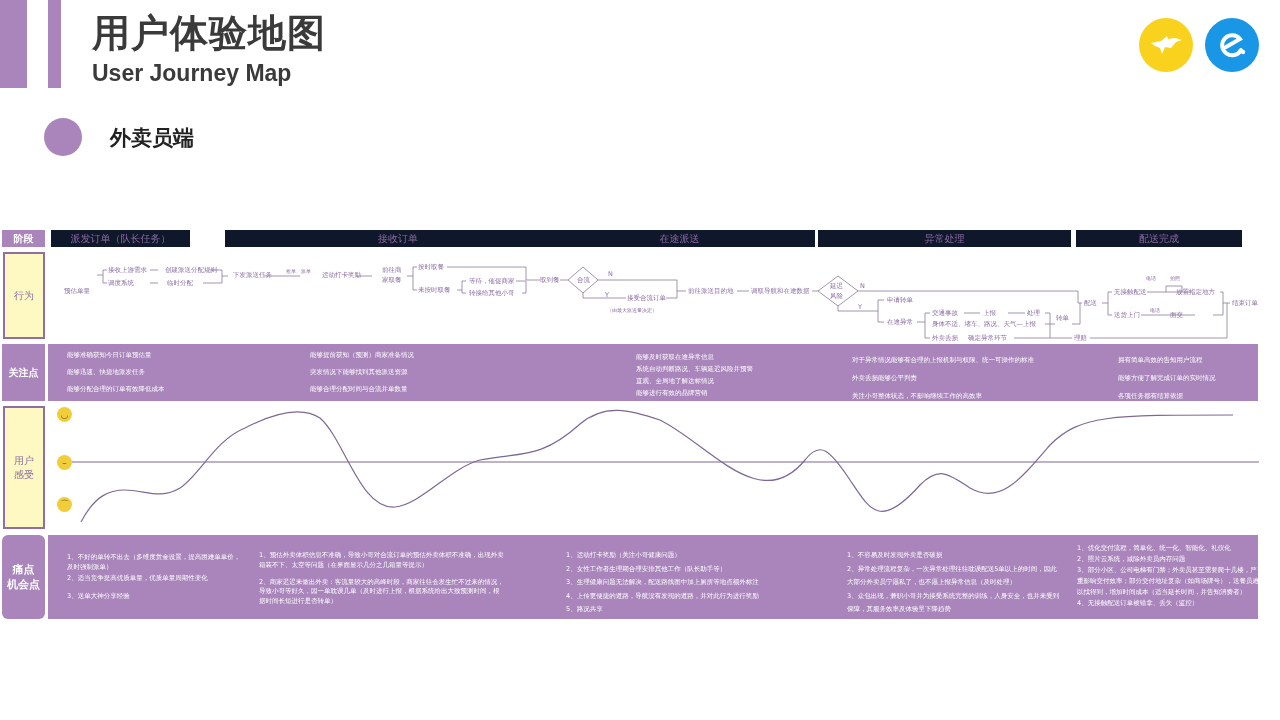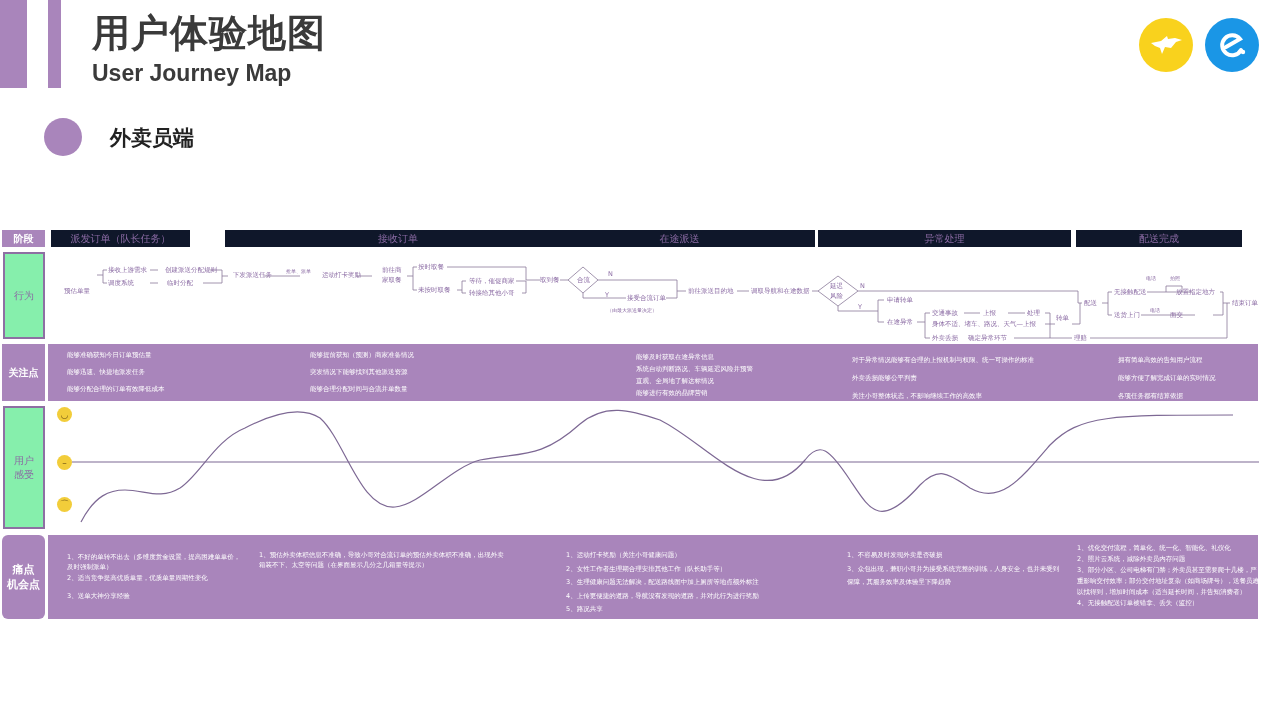--- a/index.html
+++ b/index.html
@@ -10,21 +10,21 @@
   .title-en { position: absolute; left: 92px; top: 60px; font-size: 23px; font-weight: bold; color: #3a3a3a; font-family: "Liberation Sans", sans-serif; }
   .logo { position: absolute; top: 18px; width: 54px; height: 54px; border-radius: 50%; display: flex; align-items: center; justify-content: center; }
   .logo.yellow { left: 1139px; background: #f9d21d; }
   .logo.blue { left: 1205px; background: #1a96e6; }
   .section-dot { position: absolute; left: 44px; top: 118px; width: 38px; height: 38px; border-radius: 50%; background: #a985bb; }
   .section-title { position: absolute; left: 110px; top: 124px; font-size: 21px; font-weight: bold; color: #222; }
 
   .phase-label { position: absolute; left: 2px; top: 230px; width: 43px; height: 17px; background: #a985bb; color: #fff; font-size: 10px; font-weight: bold; display: flex; align-items: center; justify-content: center; }
   .phase { position: absolute; top: 230px; height: 17px; background: #0f172a; color: #8a6aa3; font-size: 10px; display: flex; align-items: center; justify-content: center; }
 
-  .row-label-box { position: absolute; left: 3px; width: 42px; border: 2px solid #8e6fa3; color: #8a6aa3; font-size: 10px; display: flex; align-items: center; justify-content: center; text-align: center; line-height: 1.4; background: #86efac; }
+  .row-label-box { position: absolute; left: 3px; width: 42px; border: 2px solid #8e6fa3; color: #8a6aa3; font-size: 10px; display: flex; align-items: center; justify-content: center; text-align: center; line-height: 1.4; background: #fef9c3; }
   .row-label-fill { position: absolute; left: 2px; width: 43px; background: #a985bb; color: #fff; font-size: 10px; font-weight: bold; display: flex; align-items: center; justify-content: center; text-align: center; line-height: 1.4; }
   .purple-band { position: absolute; left: 48px; right: 22px; background: #a985bb; }
   .band-text { position: absolute; color: #fff; font-size: 6.5px; line-height: 1.5; white-space: nowrap; }
   .band-text.wrap { white-space: normal; }
   .flow { position: absolute; font-size: 6.5px; color: #8a6aa3; white-space: nowrap; }
   .flow.small { font-size: 5px; }
   svg.lines { position: absolute; left: 0; top: 0; }
   .emoji { position: absolute; left: 57px; width: 15px; height: 15px; border-radius: 50%; background: #f2cd3a; font-size: 9px; display: flex; align-items: center; justify-content: center; color: #6b4f14; }
 </style>
 </head>
@@ -191,30 +191,32 @@
   <span>机会点</span>
 </div>
 <div class="purple-band" style="top:535px;height:84px;"></div>
 <div class="band-text wrap" style="left:67px;top:553px;width:175px;">
   <div>1、不好的单转不出去（多维度赏金设置，提高困难单单价，及时强制派单）</div>
     <div style="margin-top:1px">2、适当竞争提高优质单量，优质单量周期性变化</div>
     <div style="margin-top:9px">3、送单大神分享经验</div>
 </div>
 <div class="band-text wrap" style="left:259px;top:551px;width:245px;">
   <div>1、预估外卖体积信息不准确，导致小哥对合流订单的预估外卖体积不准确，出现外卖箱装不下、太空等问题（在界面显示几分之几箱量等提示）</div>
+    <div style="margin-top:7px">2、商家迟迟未做出外卖：客流量较大的高峰时段，商家往往会发生忙不过来的情况，导致小哥等好久，因一单耽误几单（及时进行上报，根据系统给出大致预测时间，根据时间长短进行是否转单）</div>
 </div>
 <div class="band-text" style="left:566px;top:549px;line-height:13.5px;">
   <div>1、运动打卡奖励（关注小哥健康问题）</div>
     <div>2、女性工作者生理期合理安排其他工作（队长助手等）</div>
     <div>3、生理健康问题无法解决，配送路线图中加上厕所等地点额外标注</div>
     <div>4、上传更便捷的道路，导航没有发现的道路，并对此行为进行奖励</div>
     <div>5、路况共享</div>
 </div>
 <div class="band-text wrap" style="left:847px;top:549px;width:215px;line-height:13.5px;">
   <div>1、不容易及时发现外卖是否破损</div>
+    <div>2、异常处理流程复杂，一次异常处理往往耽误配送5单以上的时间，因此大部分外卖员宁愿私了，也不愿上报异常信息（及时处理）</div>
     <div>3、众包出现，兼职小哥并为接受系统完整的训练，人身安全，也并未受到保障，其服务效率及体验呈下降趋势</div>
 </div>
 <div class="band-text wrap" style="left:1077px;top:543px;width:182px;line-height:11px;">
   <div>1、优化交付流程，简单化、统一化、智能化、礼仪化</div>
     <div>2、照片云系统，减除外卖员内存问题</div>
     <div>3、部分小区、公司电梯有门禁；外卖员甚至需要爬十几楼，严重影响交付效率；部分交付地址复杂（如商场牌号），送餐员难以找得到，增加时间成本（适当延长时间，并告知消费者）</div>
     <div>4、无接触配送订单被错拿、丢失（监控）</div>
 </div>
 
 </body></html>

